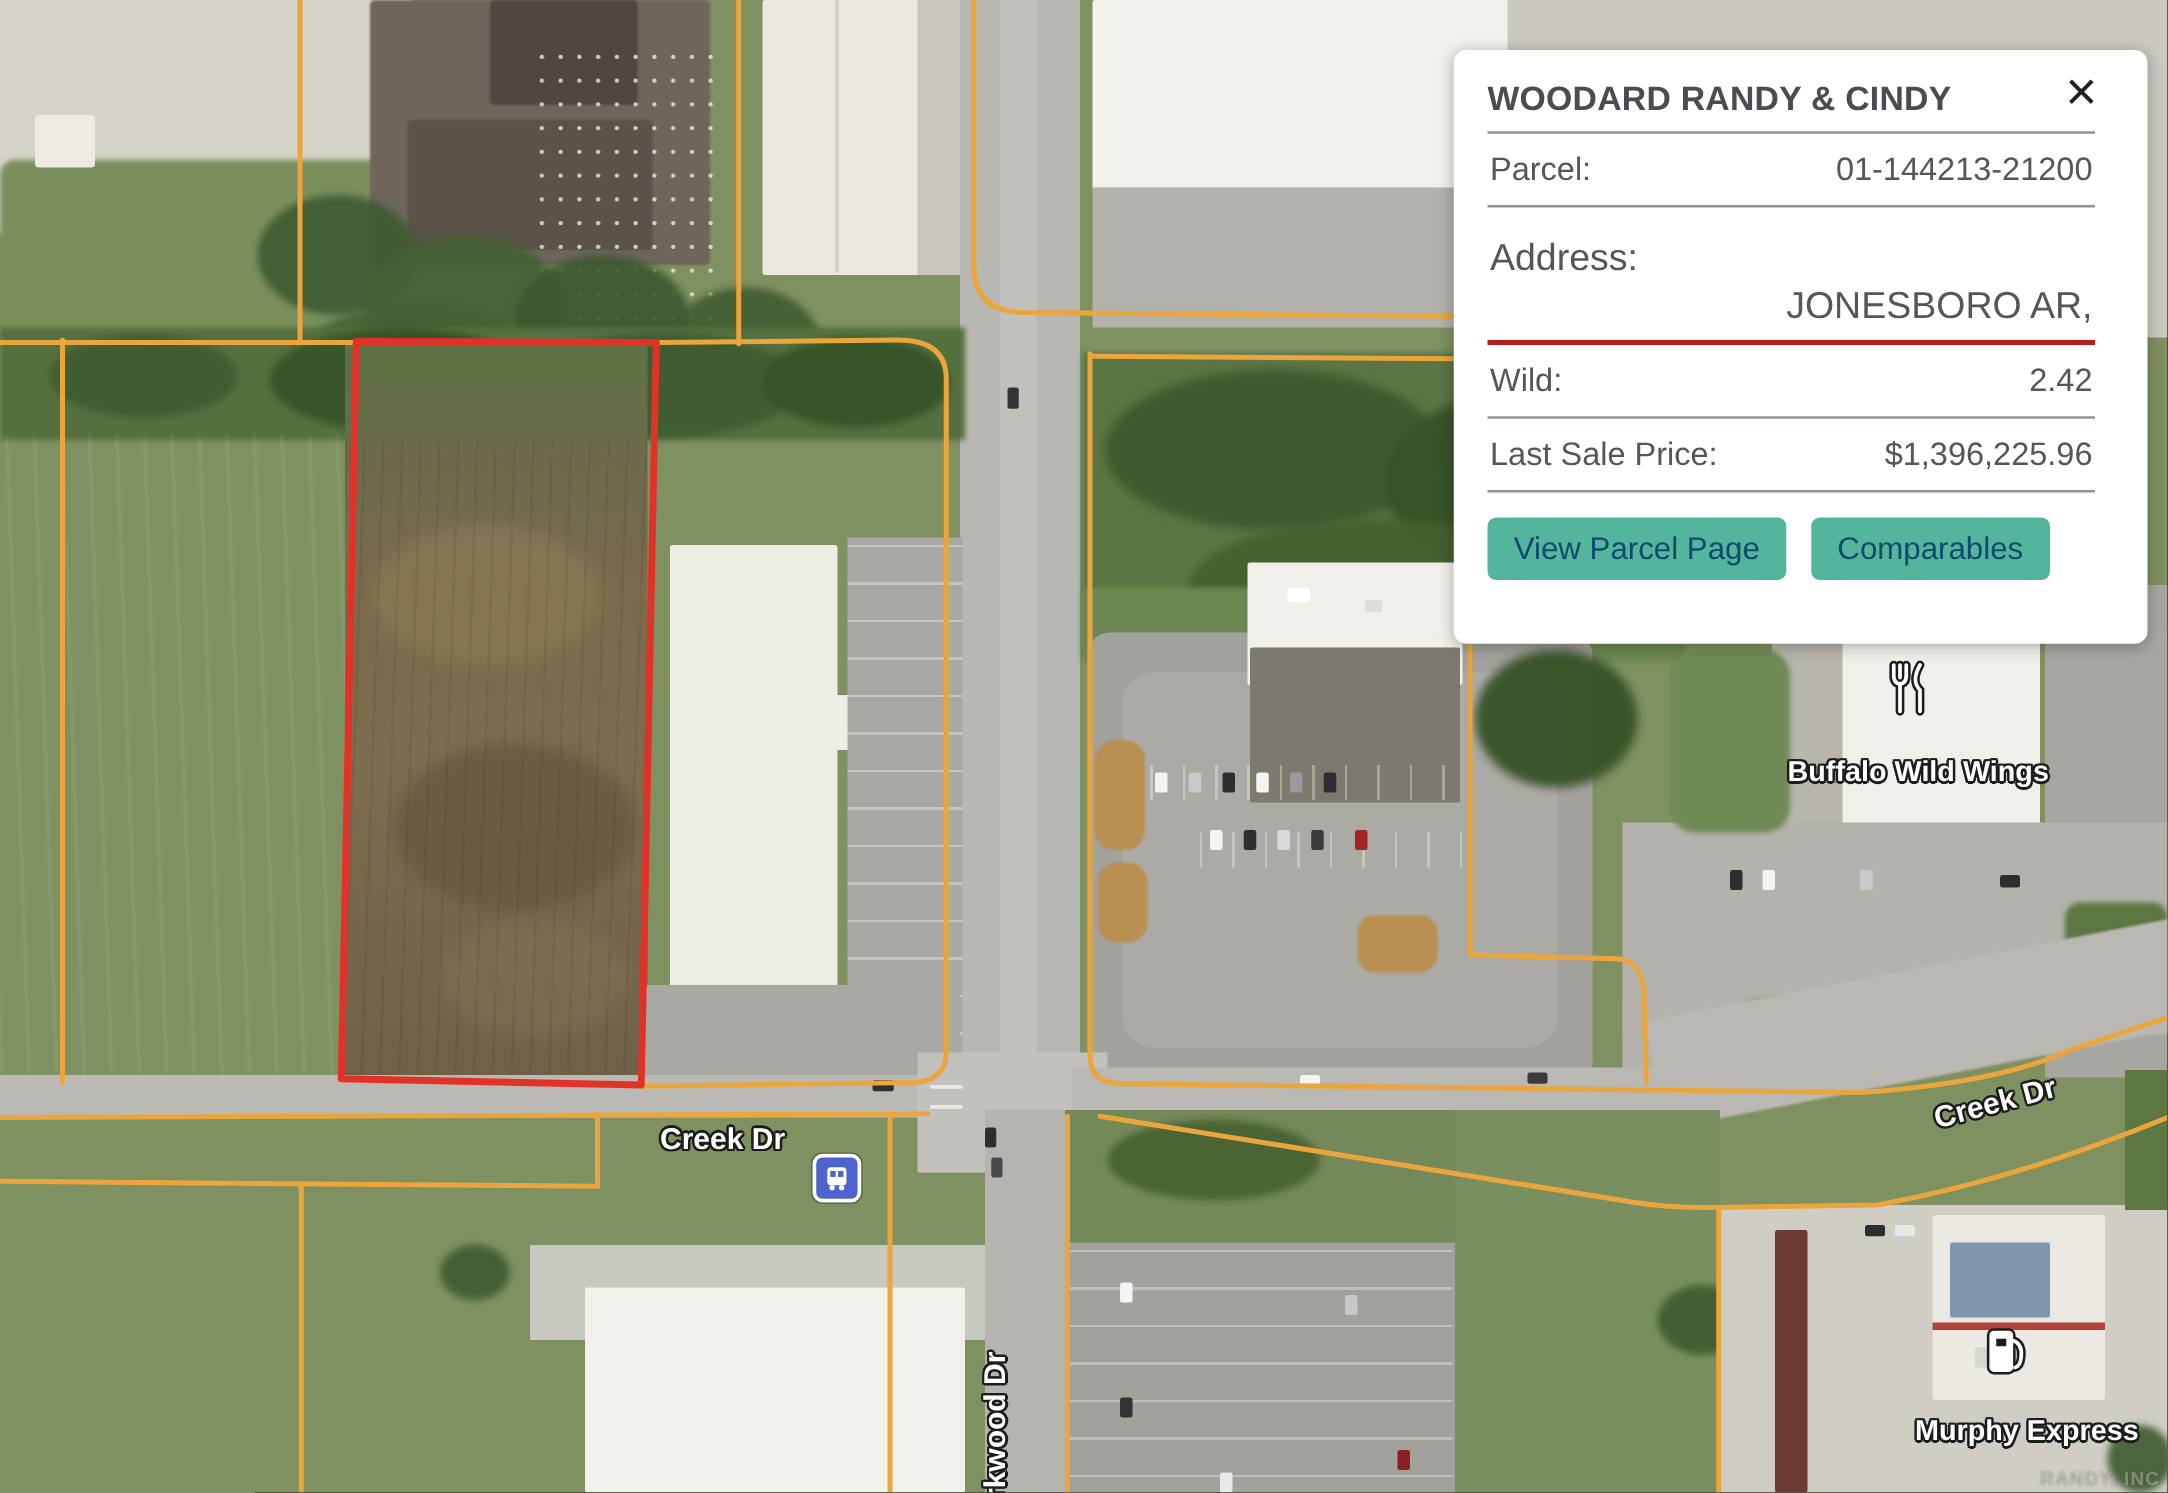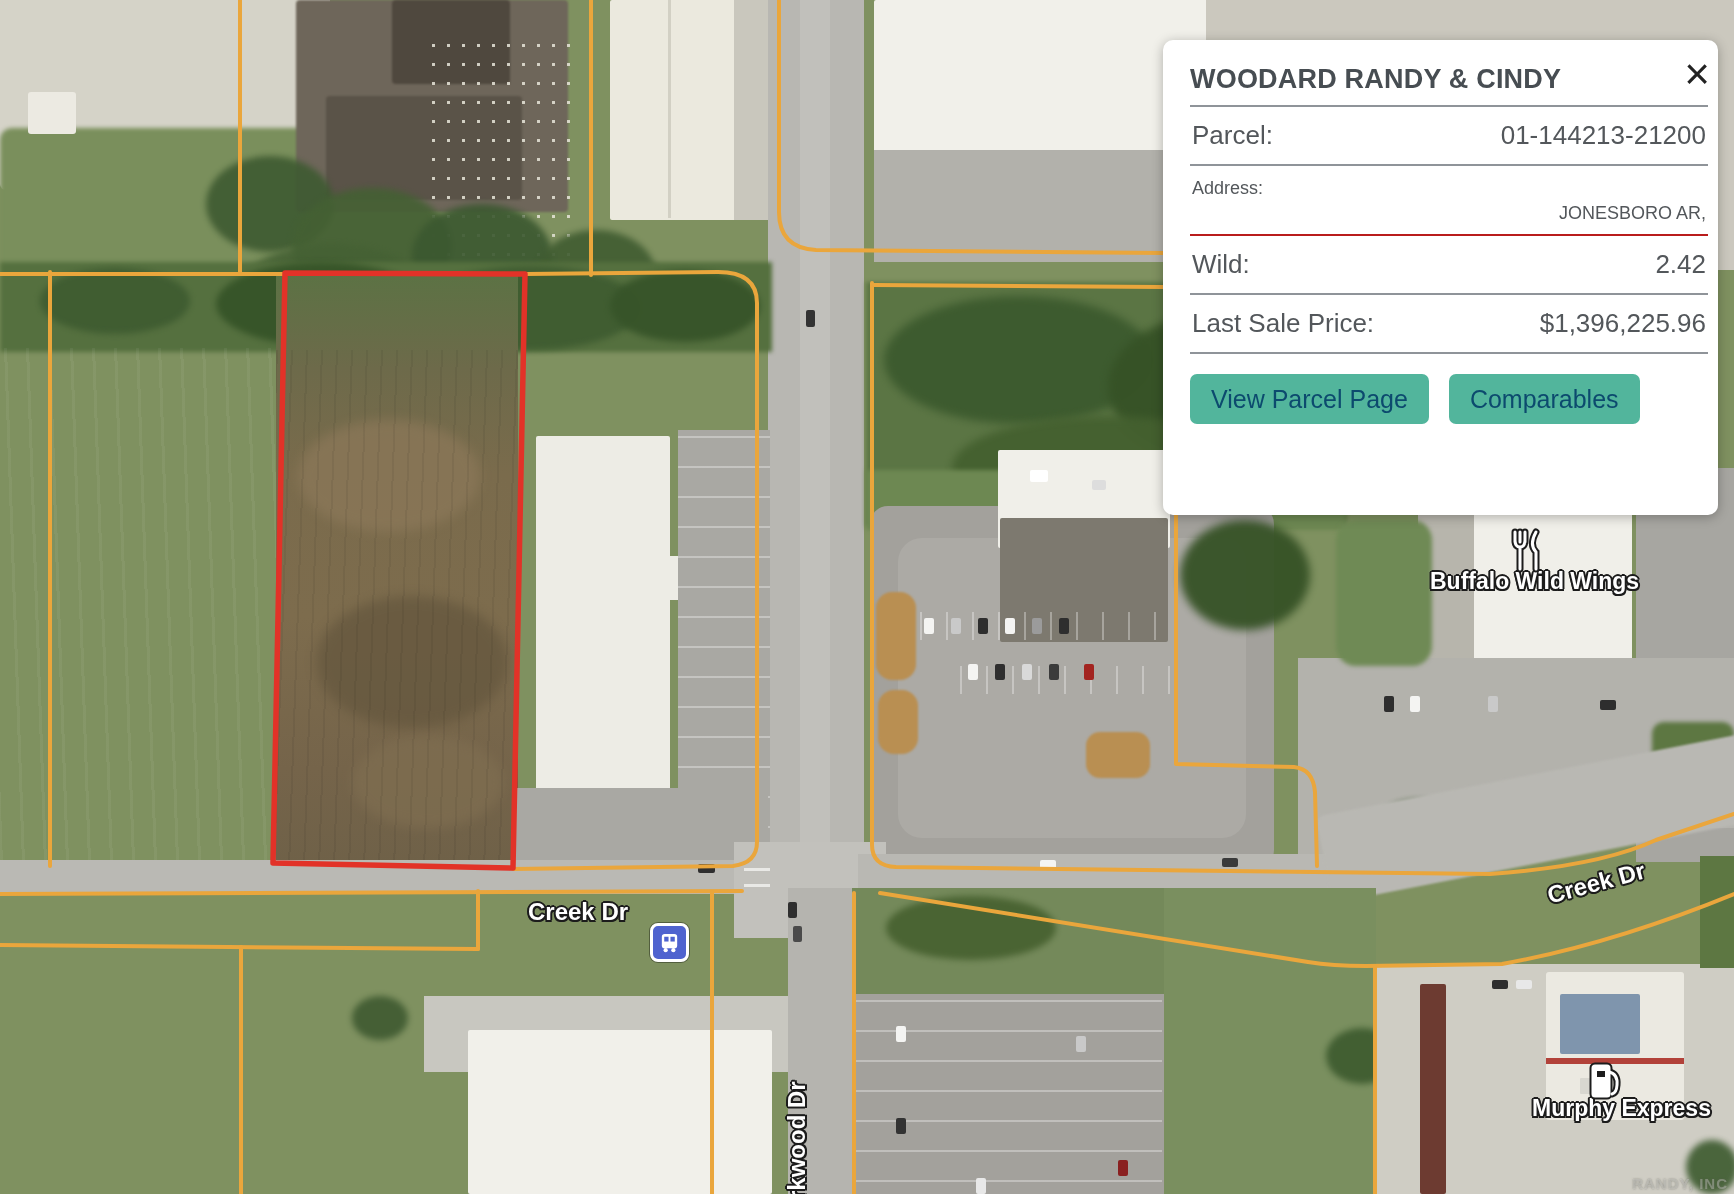--- a/index.html
+++ b/index.html
@@ -17,39 +17,39 @@
   
   #parcels{position:absolute;inset:0;z-index:2;}
   #parcels path{fill:none;stroke-linejoin:round;stroke-linecap:round;}
   #parcels .orange{stroke:var(--orange,#eaa63c);stroke-width:4;}
   #parcels .red{stroke:var(--red,#e23228);stroke-width:5.5;}
   
   .map-label{position:absolute;z-index:3;color:#fff;font-weight:700;white-space:nowrap;
      text-shadow:2px 0 0 #1c1c1c,-2px 0 0 #1c1c1c,0 2px 0 #1c1c1c,0 -2px 0 #1c1c1c,
        1.5px 1.5px 0 #1c1c1c,-1.5px -1.5px 0 #1c1c1c,1.5px -1.5px 0 #1c1c1c,-1.5px 1.5px 0 #1c1c1c;}
   .street{font-size:24px;}
-  .poi{font-size:23px;}
+  .poi{font-size:23px;margin-top:36px;}
   .map-icon{position:absolute;z-index:3;}
   .busbox{width:33px;height:33px;background:#4f63cf;border:3px solid #fff;border-radius:8px;
           box-shadow:0 0 0 1px rgba(0,0,0,.35);display:flex;align-items:center;justify-content:center;}
   #watermark{position:absolute;right:6px;bottom:2px;z-index:3;font-size:15px;font-weight:700;
      letter-spacing:1px;color:rgba(255,255,255,.28);
      text-shadow:0 0 2px rgba(90,90,80,.6);}
   
   #card{position:absolute;left:1163px;top:40px;width:555px;height:475px;background:#fff;
         border-radius:10px;z-index:5;box-shadow:0 2px 12px rgba(0,0,0,.28);
-        box-sizing:border-box;padding:24px 10px 0 27px;color:#53575b;}
+        box-sizing:border-box;padding:24px 42px 0 27px;color:#53575b;}
   #card .title-row{position:relative;border-bottom:2px solid #8f9499;padding-bottom:10px;}
   #card h1{margin:0;font-size:27px;font-weight:700;color:#474d52;letter-spacing:.2px;}
   #close-btn{position:absolute;right:-8px;top:-8px;font-size:44px;line-height:36px;font-weight:400;
         color:#222;cursor:pointer;background:none;border:none;padding:0 6px;font-family:inherit;}
   .prow{display:flex;justify-content:space-between;align-items:center;
         border-bottom:2px solid #8f9499;padding:13px 2px;font-size:26px;}
   .prow .pvalue{text-align:right;}
-  .addr{display:block;margin-top:12px;border-bottom:2px solid #b91c1c;padding:0 2px 10px 2px;font-size:18px;}
+  .addr{display:block;margin-top:24px;border-bottom:4px solid #b91c1c;padding:0 2px 10px 2px;font-size:30px;}
   .addr .plabel{display:block;}
   .addr .pvalue{display:block;text-align:right;margin-top:4px;}
   .btnrow{display:flex;gap:20px;margin-top:20px;}
   .tealbtn{background:var(--teal,#52b59c);color:#0c4a6e;border:none;border-radius:7px;height:50px;
         font-size:25px;font-family:inherit;padding:0 21px;cursor:pointer;}
 </style>
 </head>
 <body>
 
 <div id="stage">

